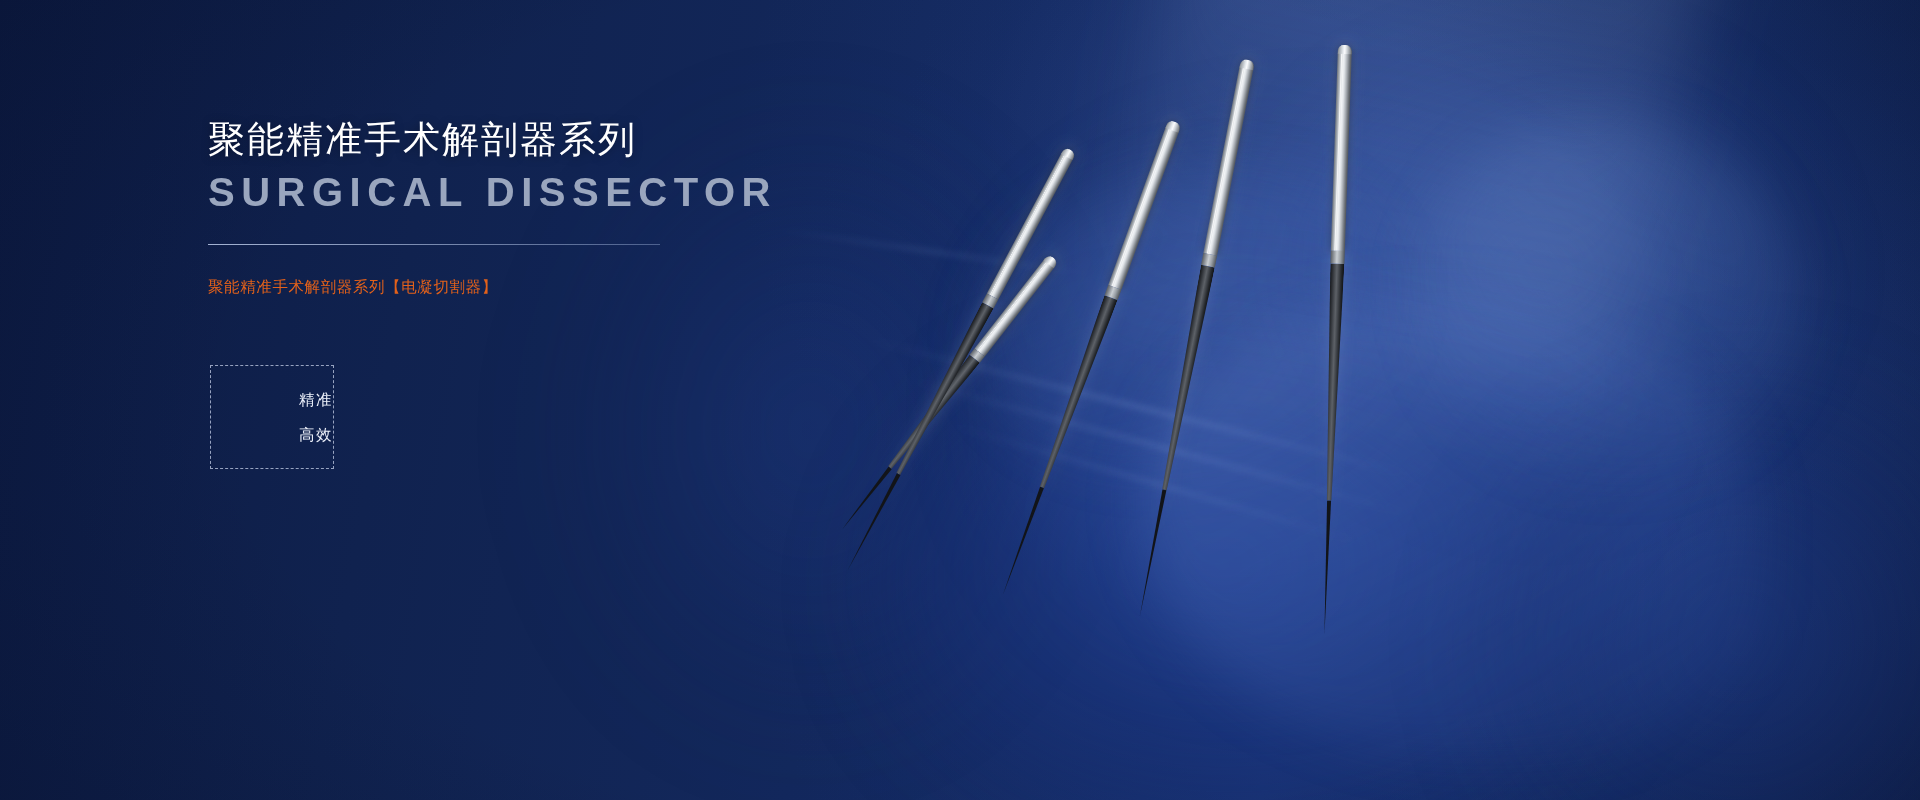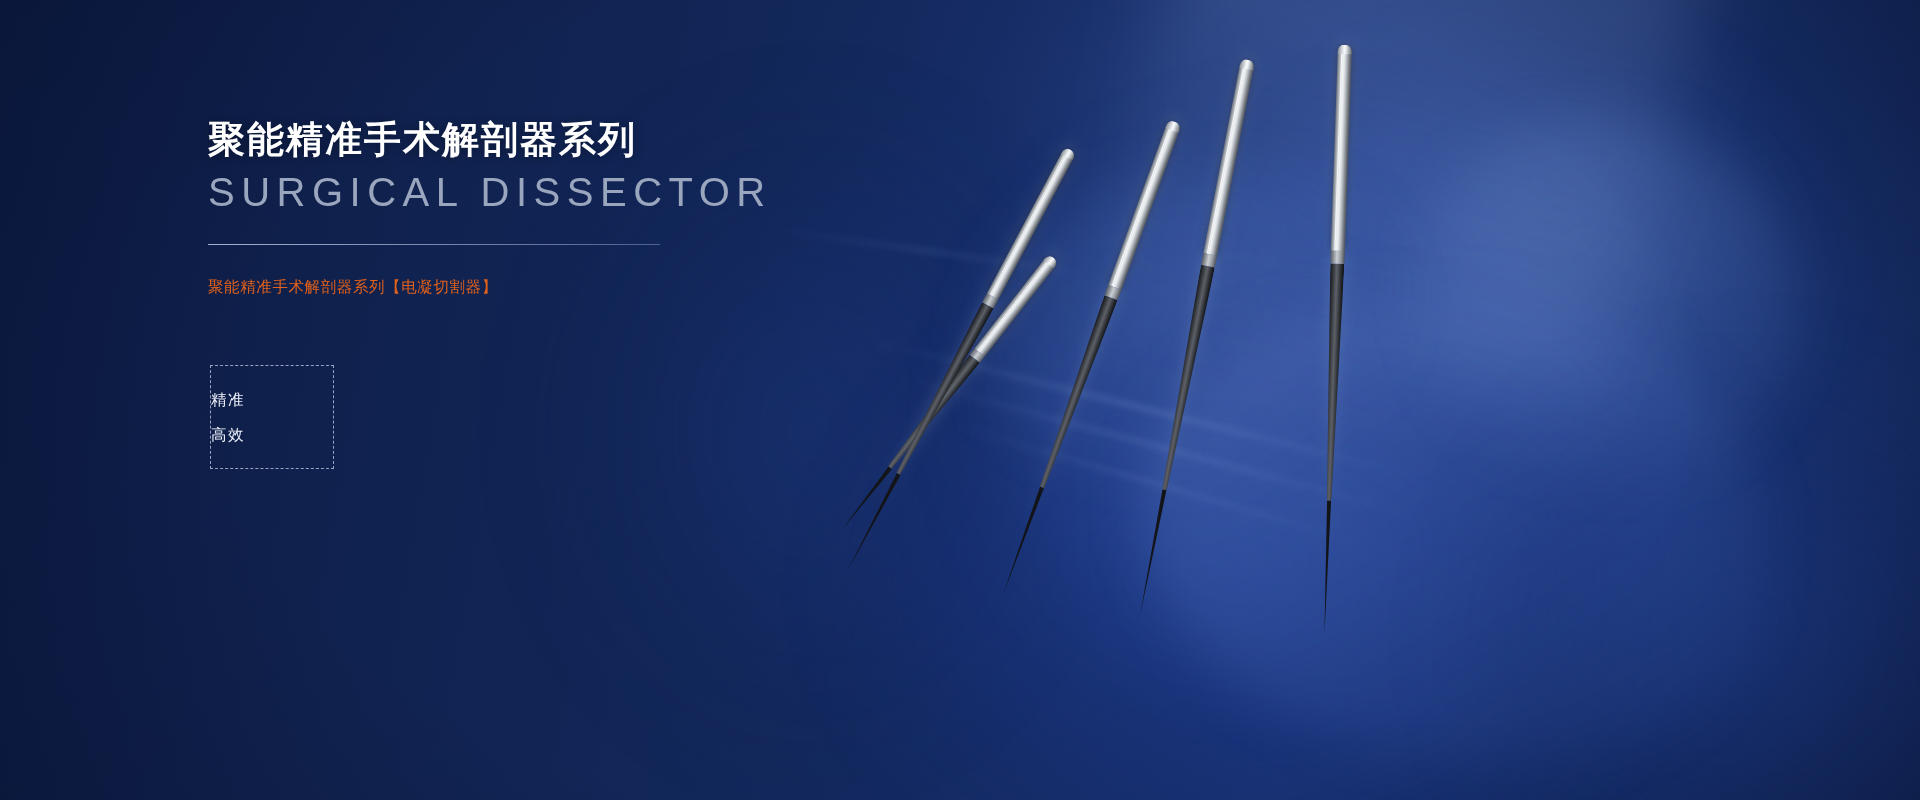--- a/index.html
+++ b/index.html
@@ -52,42 +52,42 @@
   .k1{left:860px;top:405px;width:560px;height:5px;transform:rotate(14deg);}
   .k2{left:900px;top:445px;width:520px;height:4px;transform:rotate(15deg);}
   .k3{left:940px;top:482px;width:430px;height:3px;transform:rotate(16deg);}
   .k4{left:770px;top:250px;width:330px;height:4px;transform:rotate(8deg);opacity:.7}
   .vig{position:absolute;inset:0;
     background:radial-gradient(ellipse 1500px 900px at 50% 50%, rgba(0,0,0,0) 48%, rgba(5,12,35,0.45) 100%);}
 
   
   .copy{position:absolute;left:208px;top:118px;width:620px;}
   .title-cn{
-    font-size:37px;line-height:1.18;color:#ffffff;font-weight:700;
+    font-size:37px;line-height:1.18;color:#ffffff;font-weight:400;
     letter-spacing:2px;white-space:nowrap;
     text-shadow:0 1px 10px rgba(0,0,0,.35);
   }
   .title-en{
-    margin-top:8px;font-size:40px;line-height:1.1;font-weight:400;
+    margin-top:8px;font-size:40px;line-height:1.1;font-weight:700;
     color:#9aa6be;letter-spacing:6.5px;white-space:nowrap;
     font-family:"Liberation Sans","DejaVu Sans",sans-serif;
   }
   .rule{margin-top:30px;width:452px;height:1px;
     background:linear-gradient(90deg,rgba(190,205,235,.85),rgba(150,170,210,.45));}
   .tagline{
     margin-top:32px;font-size:15.5px;color:#e3611a;letter-spacing:.6px;
     font-weight:400;white-space:nowrap;
   }
 
   
   .features{position:absolute;left:210px;top:365px;display:flex;gap:28px;}
   .feat{
     width:122px;height:102px;
     border:1px dashed rgba(205,215,238,.72);
-    display:flex;flex-direction:column;align-items:flex-start;justify-content:center;
+    display:flex;flex-direction:column;align-items:flex-end;justify-content:center;
     gap:20px;
   }
   .feat span{font-size:15.5px;color:#eef2fb;letter-spacing:1.5px;line-height:1;}
 
   
   .tools{position:absolute;left:0;top:0;width:1920px;height:800px;}
   .tool{position:absolute;transform-origin:50% 0%;}
   .tool .shaft{
     position:absolute;left:0;top:0;border-radius:6px 6px 0 0;
     background:linear-gradient(90deg,

